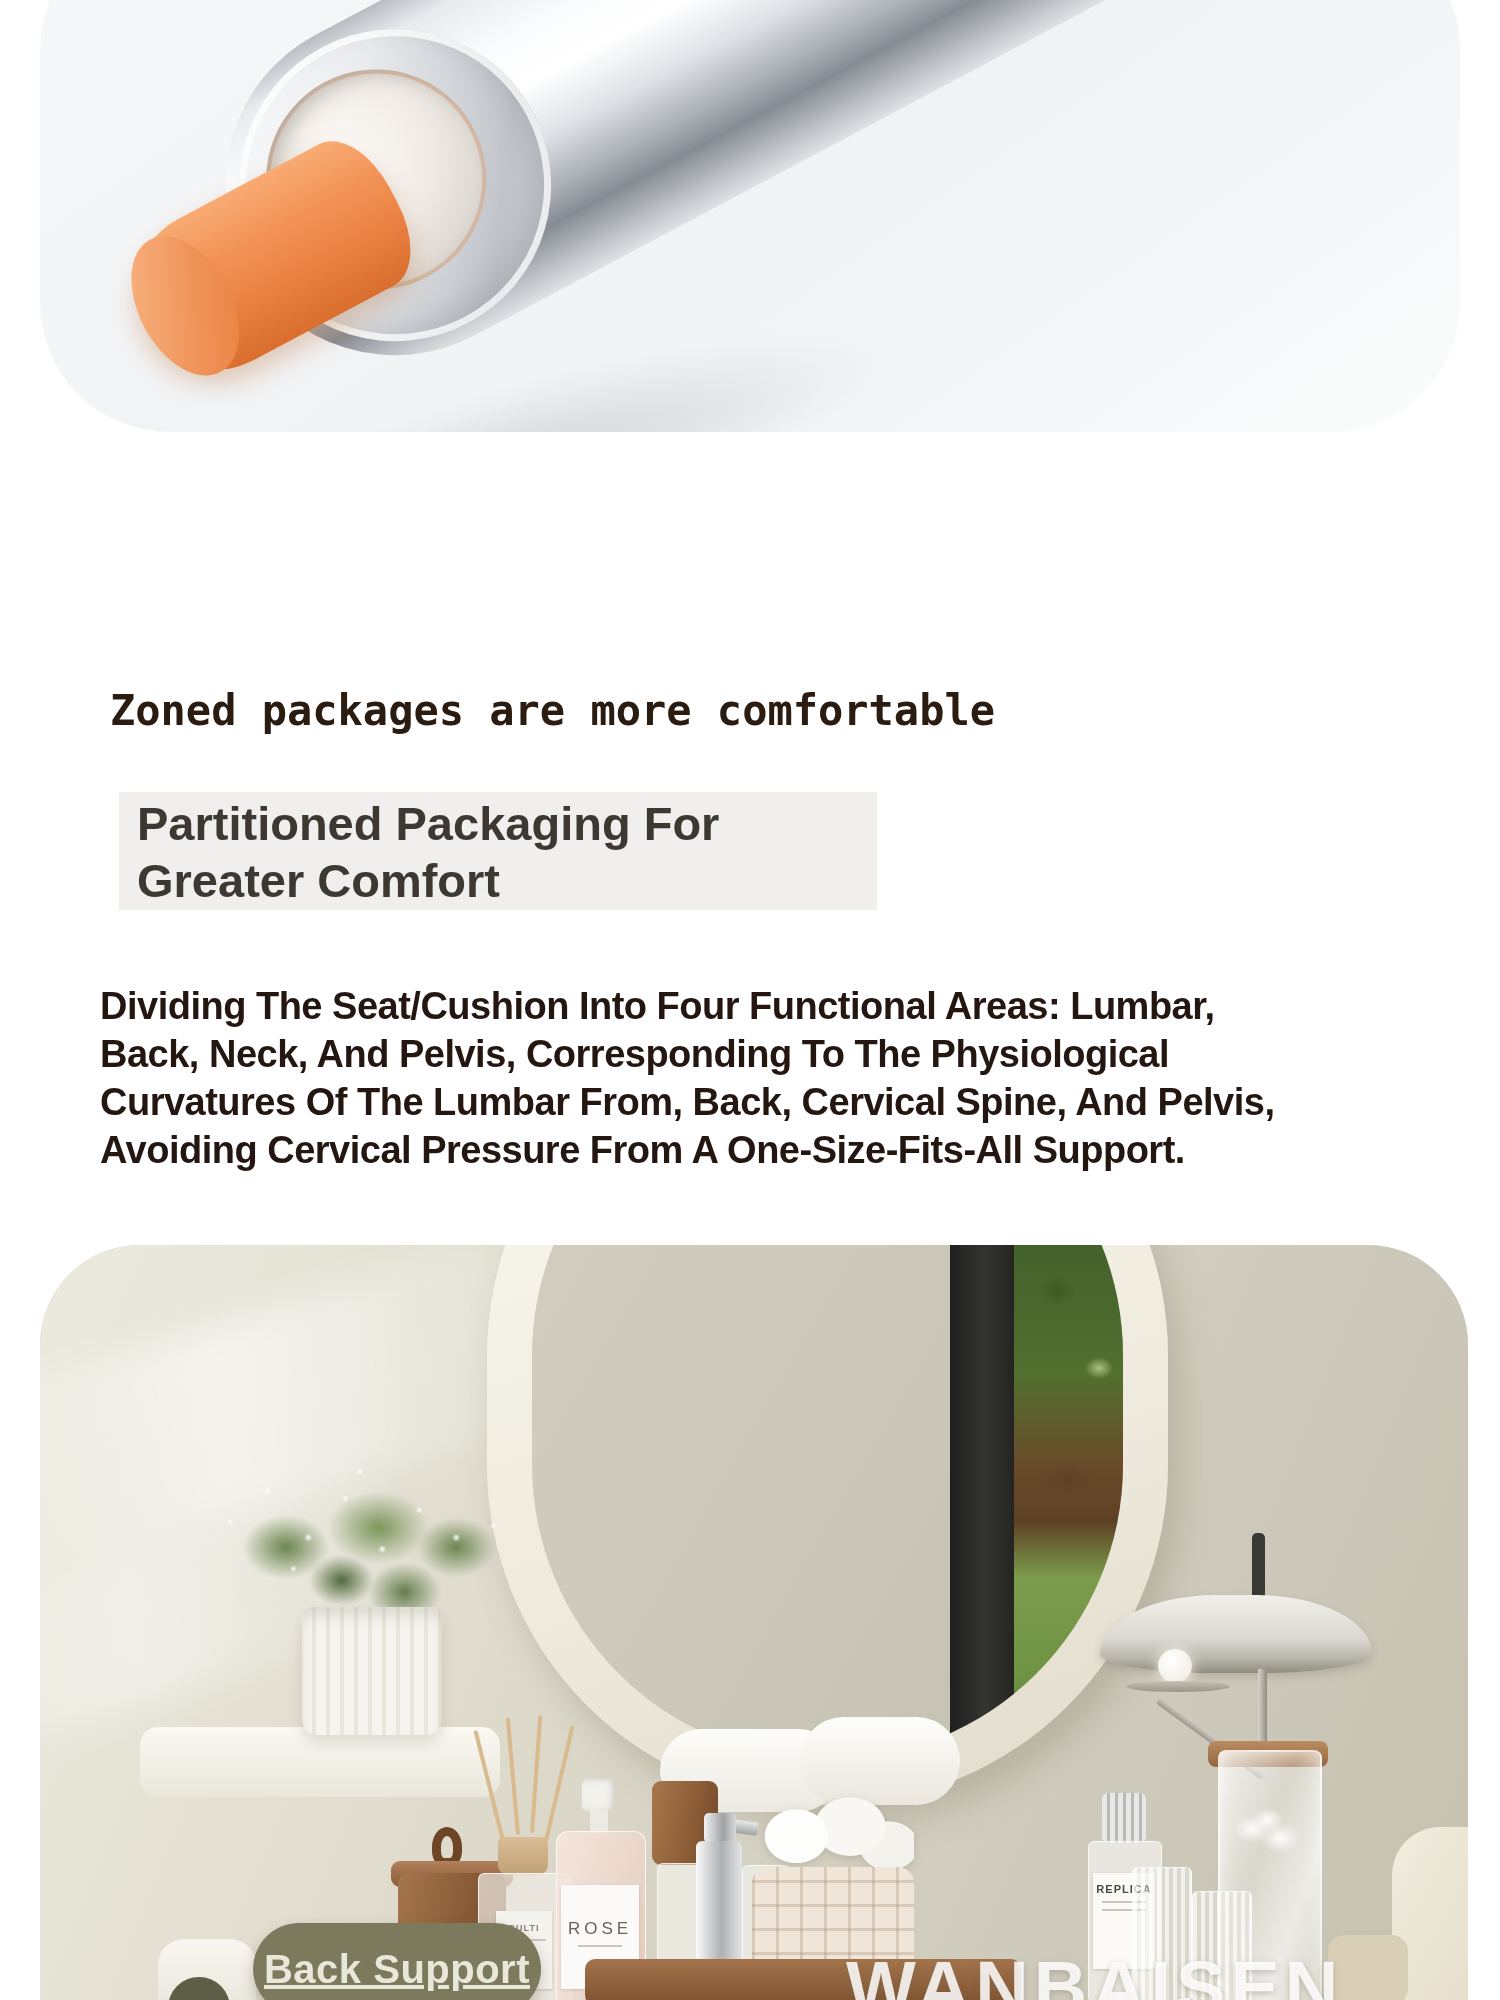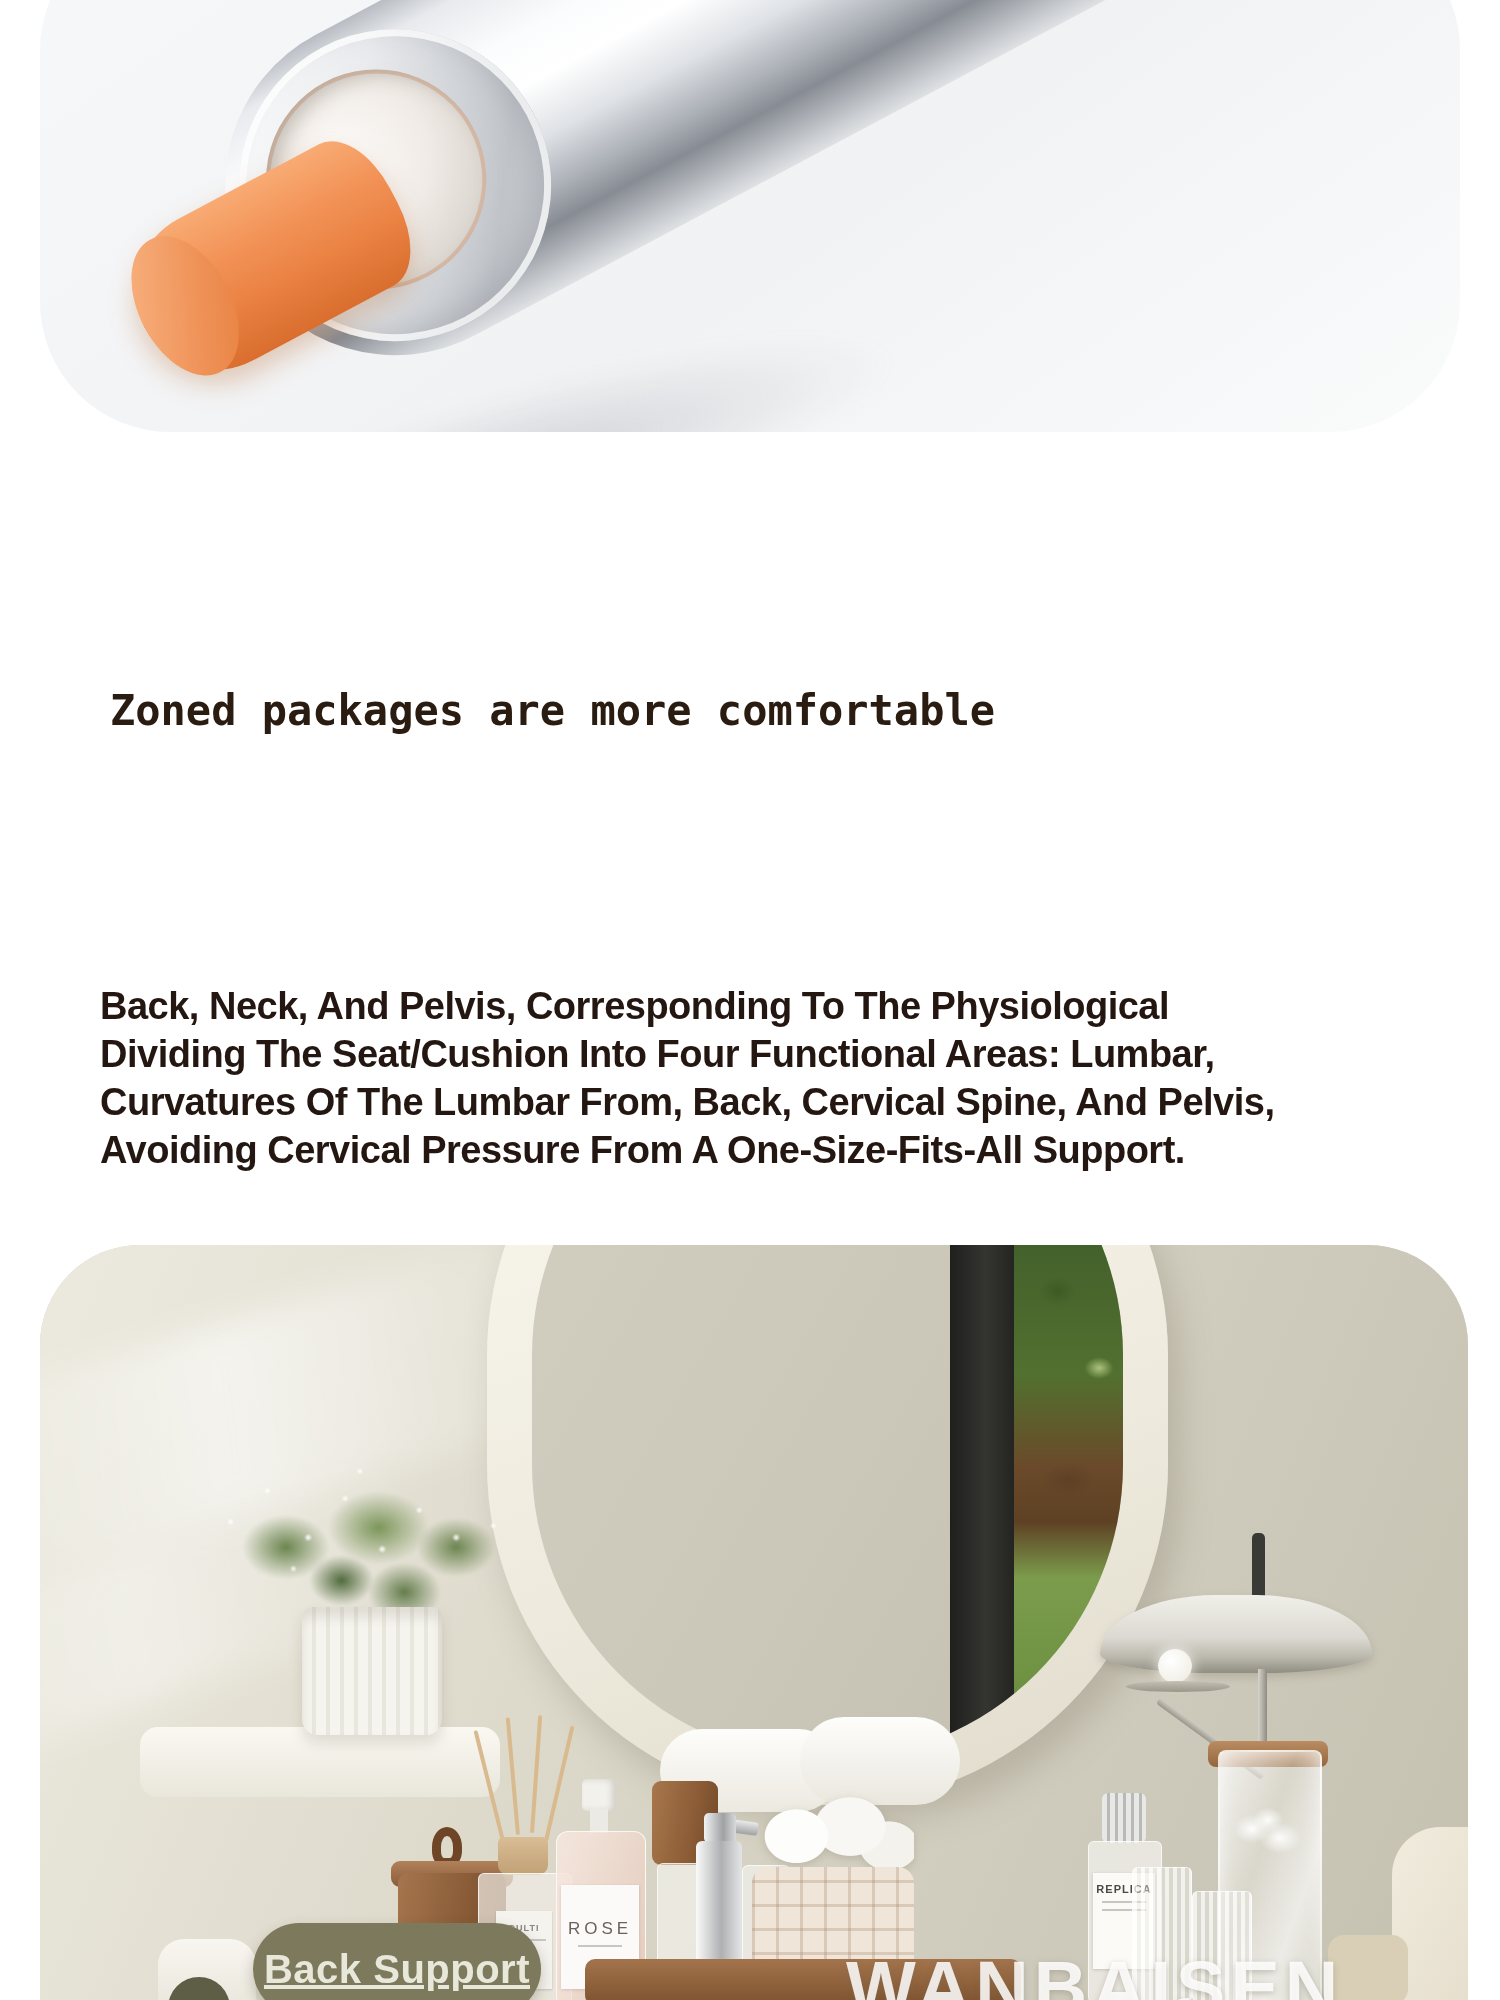--- a/index.html
+++ b/index.html
@@ -224,24 +224,27 @@
       <div class="tube-face"></div>
       <div class="tube-bore"></div>
       <div class="plug">
         <div class="plug-face"></div>
       </div>
     </div>
   </section>
 
   <div class="tagline">Zoned packages are more comfortable</div>
 
+  <div class="heading-box">
+    <h1 class="heading"><span>Partitioned Packaging For</span><br><span>Greater Comfort</span></h1>
+  </div>
 
   <div class="body-text">
+    <div>Dividing The Seat/Cushion Into Four Functional Areas: Lumbar,</div>
     <div>Back, Neck, And Pelvis, Corresponding To The Physiological</div>
-    <div>Dividing The Seat/Cushion Into Four Functional Areas: Lumbar,</div>
     <div>Curvatures Of The Lumbar From, Back, Cervical Spine, And Pelvis,</div>
     <div>Avoiding Cervical Pressure From A One-Size-Fits-All Support.</div>
   </div>
 
   <section class="bottom-card">
     <div class="wall"></div>
     <div class="streak-a"></div>
     <div class="streak-b"></div>
 
     <div class="mirror">

